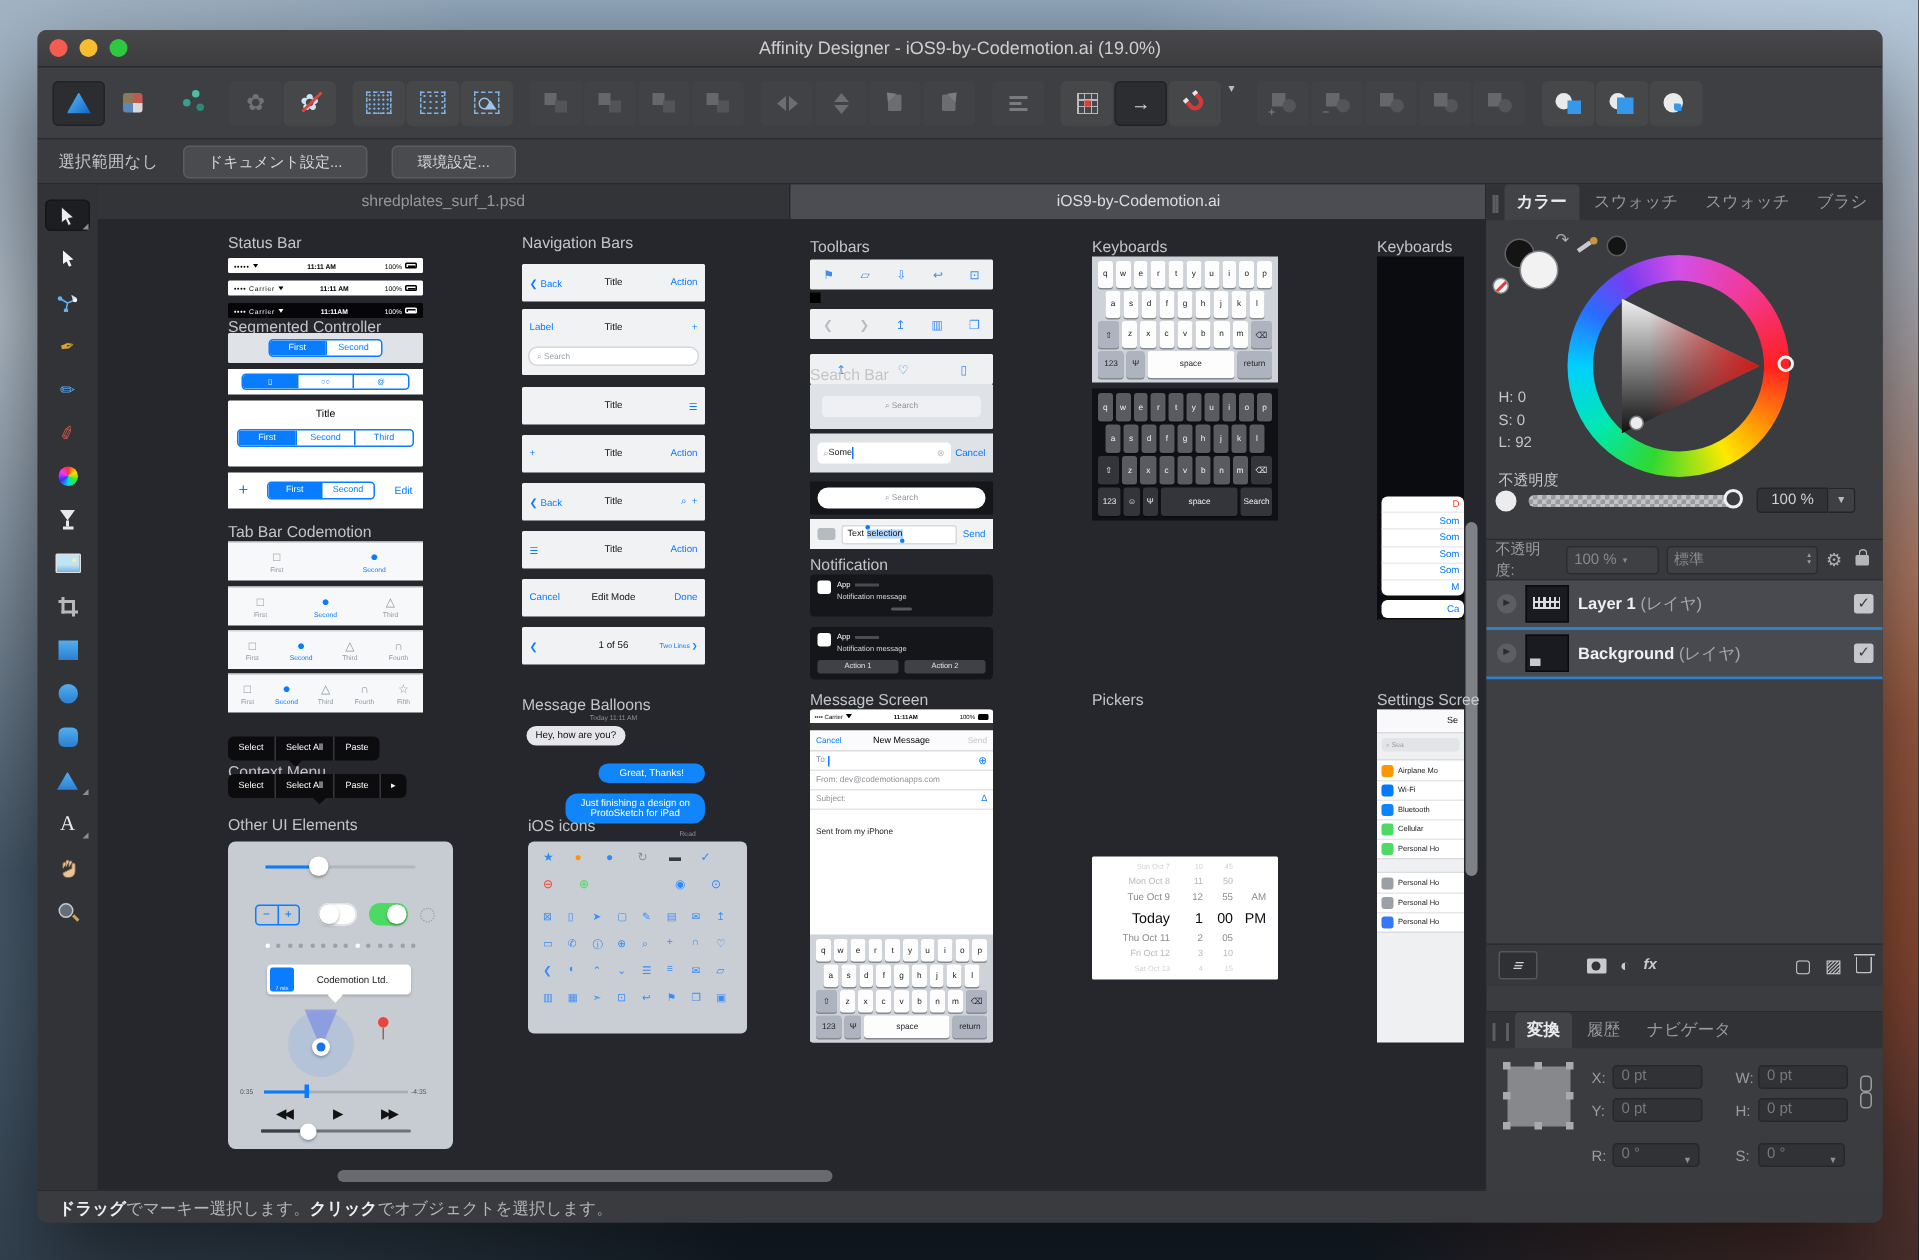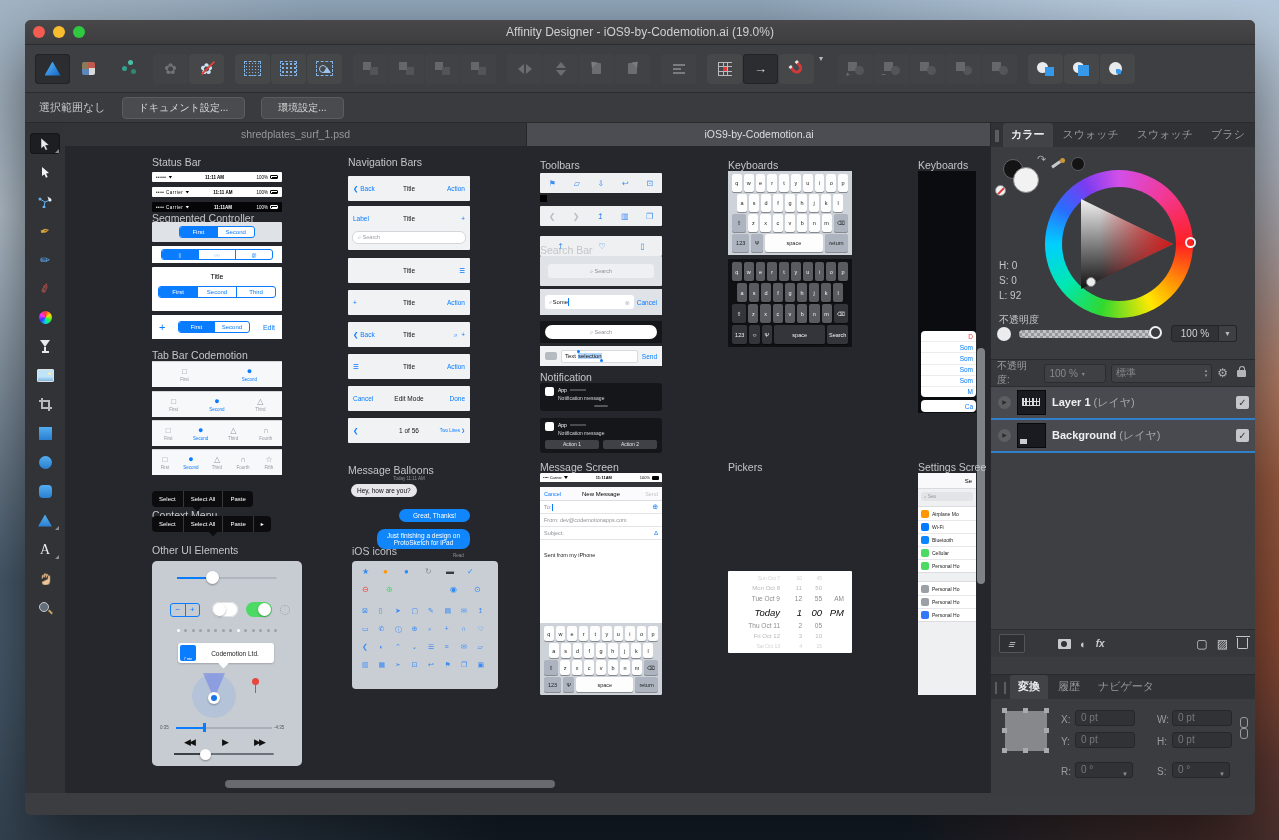--- a/index.html
+++ b/index.html
@@ -978,21 +978,21 @@
                 <div style="width: 22px; text-align: right;">11</div>
                 <div style="width: 20px; text-align: right;">50</div>
                 <div style="width: 22px; text-align: right;"></div>
               </div>
               <div style="display: flex; align-items: center; color: rgb(138, 140, 144); font-size: 6.5px;">
                 <div style="width: 52px; text-align: right;">Tue Oct 9</div>
                 <div style="width: 22px; text-align: right;">12</div>
                 <div style="width: 20px; text-align: right;">55</div>
                 <div style="width: 22px; text-align: right;">AM</div>
               </div>
-              <div style="display: flex; align-items: center; color: rgb(11, 11, 13); font-size: 9.5px; font-style: italic;">
+              <div style="display: flex; align-items: center; color: rgb(11, 11, 13); font-size: 9.5px;">
                 <div style="width: 52px; text-align: right;">Today</div>
                 <div style="width: 22px; text-align: right;">1</div>
                 <div style="width: 20px; text-align: right;">00</div>
                 <div style="width: 22px; text-align: right;">PM</div>
               </div>
               <div style="display: flex; align-items: center; color: rgb(138, 140, 144); font-size: 6.5px;">
                 <div style="width: 52px; text-align: right;">Thu Oct 11</div>
                 <div style="width: 22px; text-align: right;">2</div>
                 <div style="width: 20px; text-align: right;">05</div>
                 <div style="width: 22px; text-align: right;"></div>
@@ -1180,15 +1180,21 @@
                 <span>0 °</span>
                 <span class="dd">▼</span>
               </span>
             <span class="linkic"></span>
           </div>
         </div>
 
       </div>
     </div>
 
+    <div class="statusbar">
+      <b>ドラッグ</b>
+        <span>でマーキー選択します。</span>
+        <b>クリック</b>
+        <span>でオブジェクトを選択します。</span>
+    </div>
 
   </div>
 </div>
 
 </body></html>

